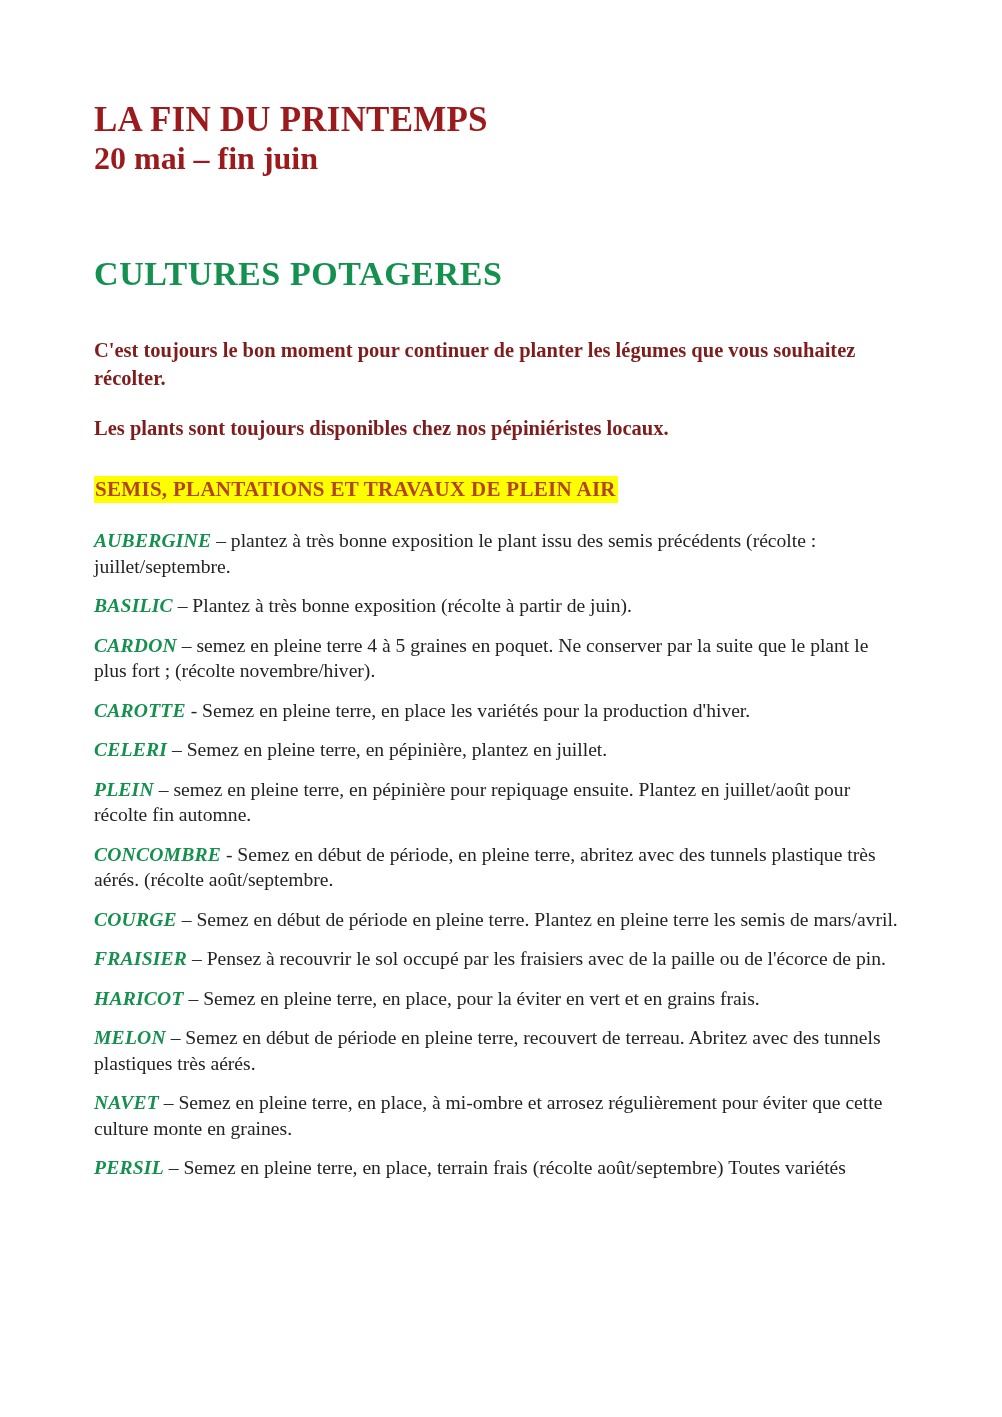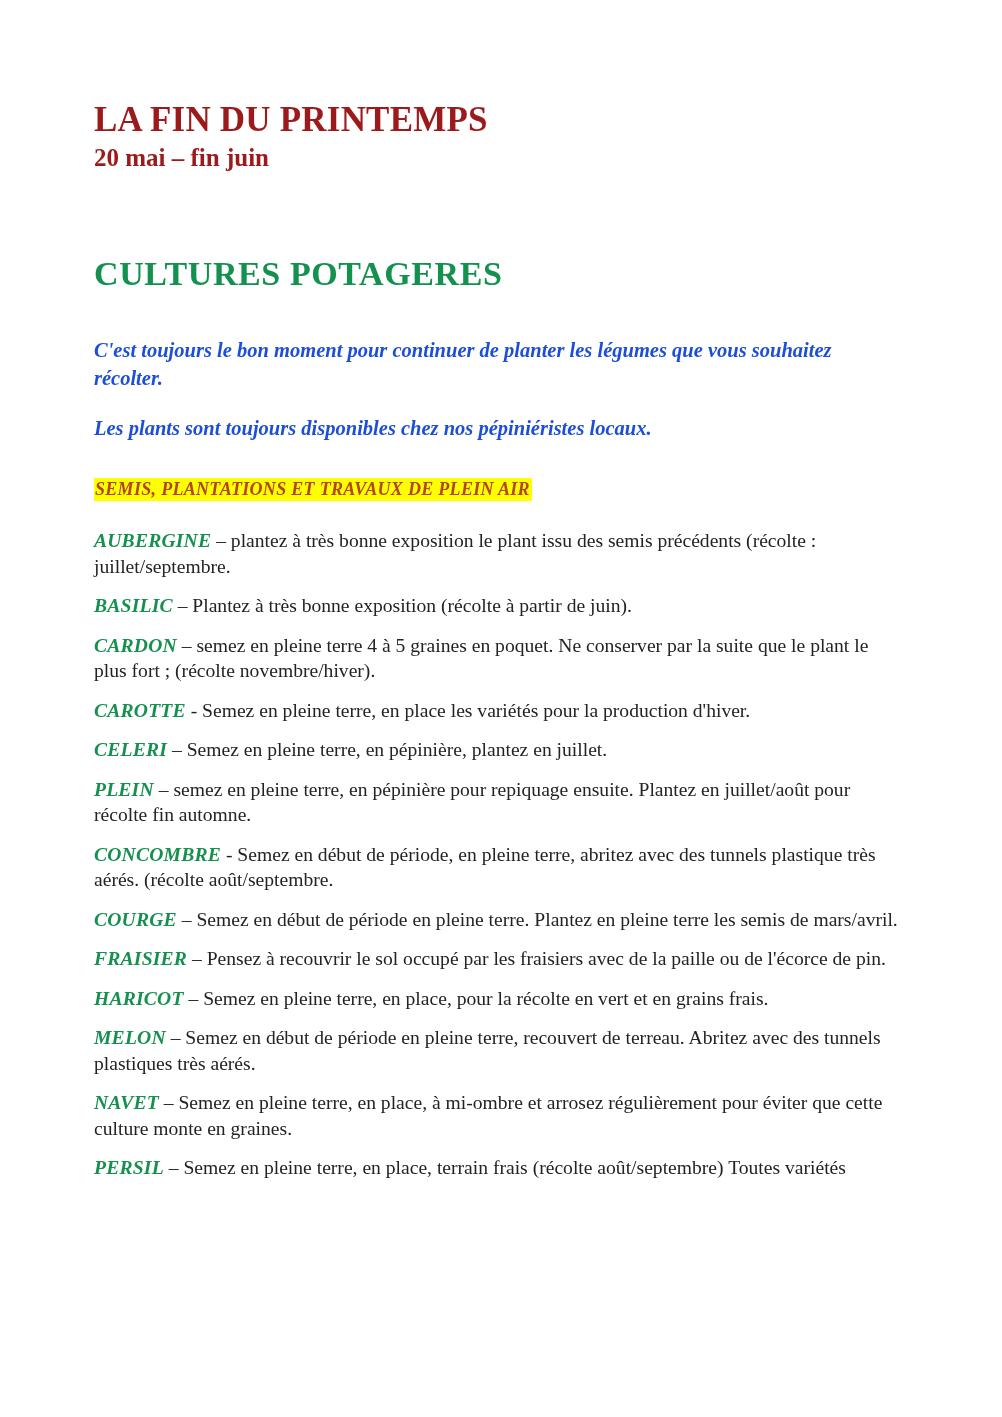--- a/index.html
+++ b/index.html
@@ -45,21 +45,21 @@
     line-height: 40px;
     letter-spacing: 0.2px;
     white-space: nowrap;
   }
   .doc-subtitle {
     margin: 0;
     padding: 0;
     color: #9c1a1c;
     font-family: "Liberation Serif", "DejaVu Serif", serif;
     font-weight: bold;
-    font-size: 25px;
+    font-size: 32px;
     line-height: 36px;
     white-space: nowrap;
   }
   .title-spacer-top { height: 100px; }
 
   
   .section-heading {
     margin: 0;
     padding: 0;
     color: #14914f;
@@ -68,43 +68,41 @@
     font-size: 34px;
     line-height: 32px;
     letter-spacing: 0.6px;
     white-space: nowrap;
   }
 
   
   .intro-para {
     margin: 0;
     padding: 0;
-    color: #1d4ed8;
+    color: #7f1d1d;
     font-family: "Liberation Serif", "DejaVu Serif", serif;
     font-weight: bold;
-    font-style: italic;
     font-size: 20.5px;
     line-height: 28px;
     width: 770px;
   }
 
   
   .banner-wrap {
     margin: 0;
     padding: 0;
     line-height: 0;
   }
   .banner-heading {
     display: inline;
     background: #ffff00;
     color: #b3441d;
     font-family: "Liberation Serif", "DejaVu Serif", serif;
     font-weight: bold;
-    font-style: italic;
-    font-size: 18px;
+    font-size: 21px;
     line-height: 34px;
     letter-spacing: 0.3px;
     box-decoration-break: clone;
     -webkit-box-decoration-break: clone;
     padding: 1px 2px 2px 1px;
     white-space: nowrap;
   }
 
   
   .entry {
@@ -179,21 +177,21 @@
         <p class="entry"><span class="plant">CELERI</span><span class="body-text"> – Semez en pleine terre, en pépinière, plantez en juillet.</span></p>
         <div class="gap-sm"></div>
         <p class="entry"><span class="plant">PLEIN</span><span class="body-text"> – semez en pleine terre, en pépinière pour repiquage ensuite. Plantez en juillet/août pour récolte fin automne.</span></p>
         <div class="gap-sm"></div>
         <p class="entry"><span class="plant">CONCOMBRE</span><span class="body-text"> -  Semez en début de période, en pleine terre, abritez avec des tunnels plastique très aérés. (récolte août/septembre.</span></p>
         <div class="gap-sm"></div>
         <p class="entry"><span class="plant">COURGE</span><span class="body-text"> – Semez en début de période en pleine terre. Plantez en pleine terre les semis de mars/avril.</span></p>
         <div class="gap-sm"></div>
         <p class="entry"><span class="plant">FRAISIER</span><span class="body-text"> – Pensez à recouvrir le sol occupé par les fraisiers avec de la paille ou de l'écorce de pin.</span></p>
         <div class="gap-sm"></div>
-        <p class="entry"><span class="plant">HARICOT</span><span class="body-text"> – Semez en pleine terre, en place, pour la récolte en vert et en grains frais.</span></p>
+        <p class="entry"><span class="plant">HARICOT</span><span class="body-text"> – Semez en pleine terre, en place, pour la éviter en vert et en grains frais.</span></p>
         <div class="gap-sm"></div>
         <p class="entry"><span class="plant">MELON</span><span class="body-text"> – Semez en début de période en pleine terre, recouvert de terreau. Abritez avec des tunnels plastiques très aérés.</span></p>
         <div class="gap-sm"></div>
         <p class="entry"><span class="plant">NAVET</span><span class="body-text"> – Semez en pleine terre, en place, à mi-ombre et arrosez régulièrement pour éviter que cette culture monte en graines.</span></p>
         <div class="gap-sm"></div>
         <p class="entry"><span class="plant">PERSIL</span><span class="body-text"> – Semez en pleine terre, en place, terrain frais (récolte août/septembre) Toutes variétés</span></p>
       </div>
 
   </div>
 </div>

